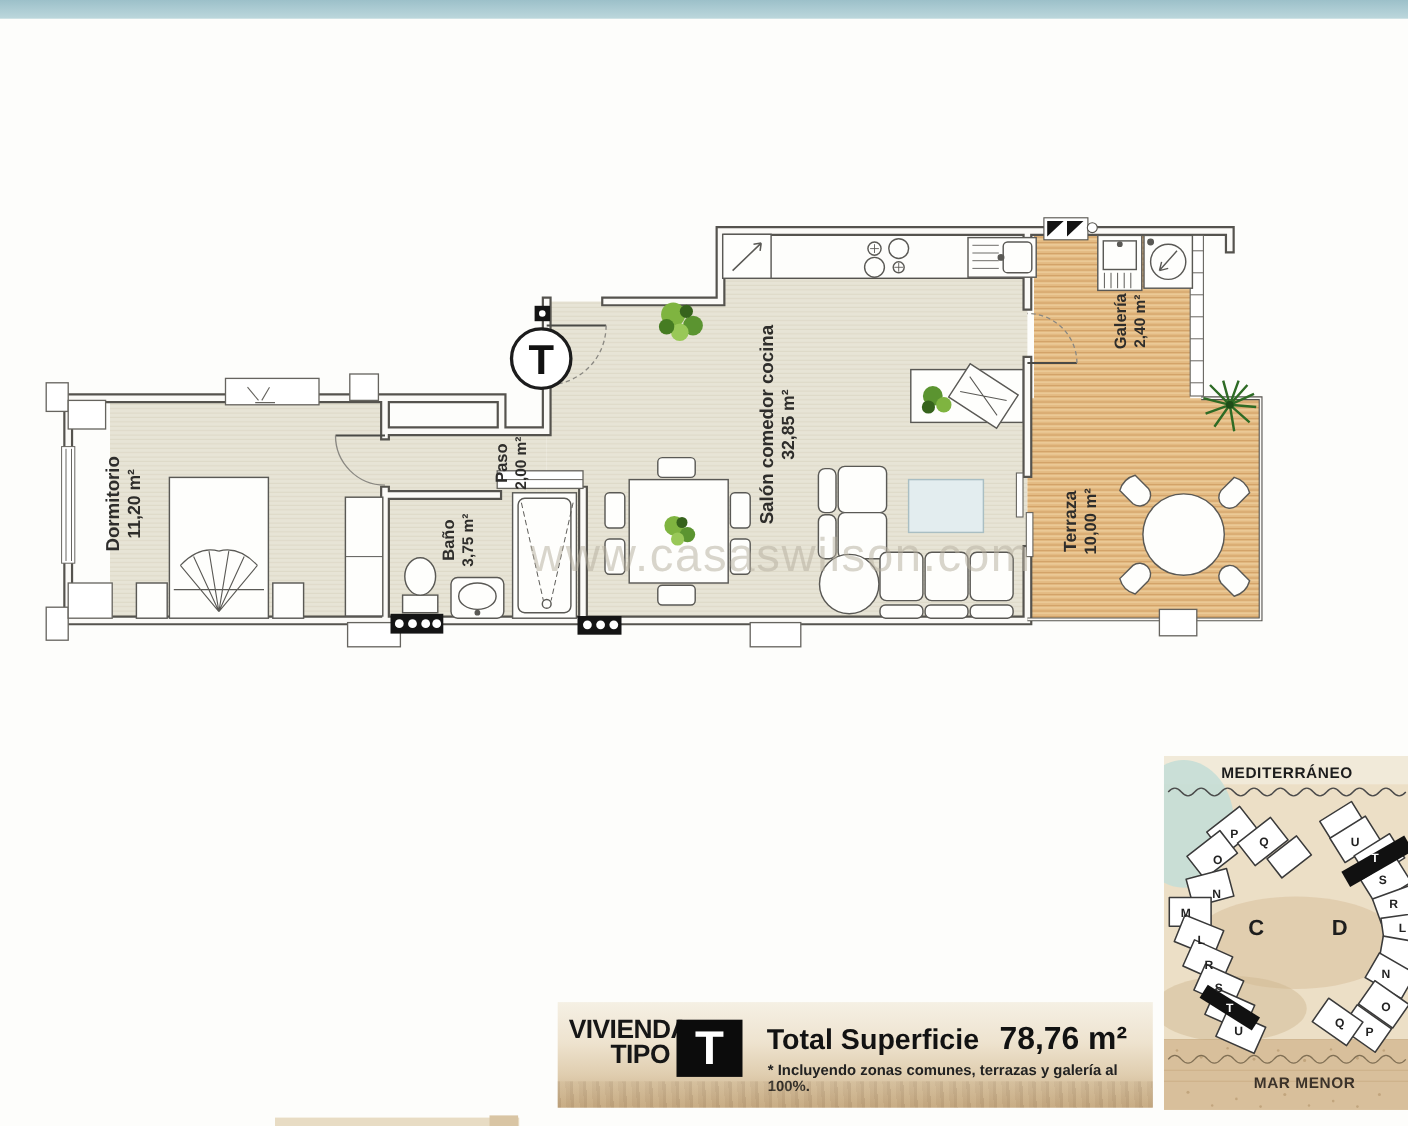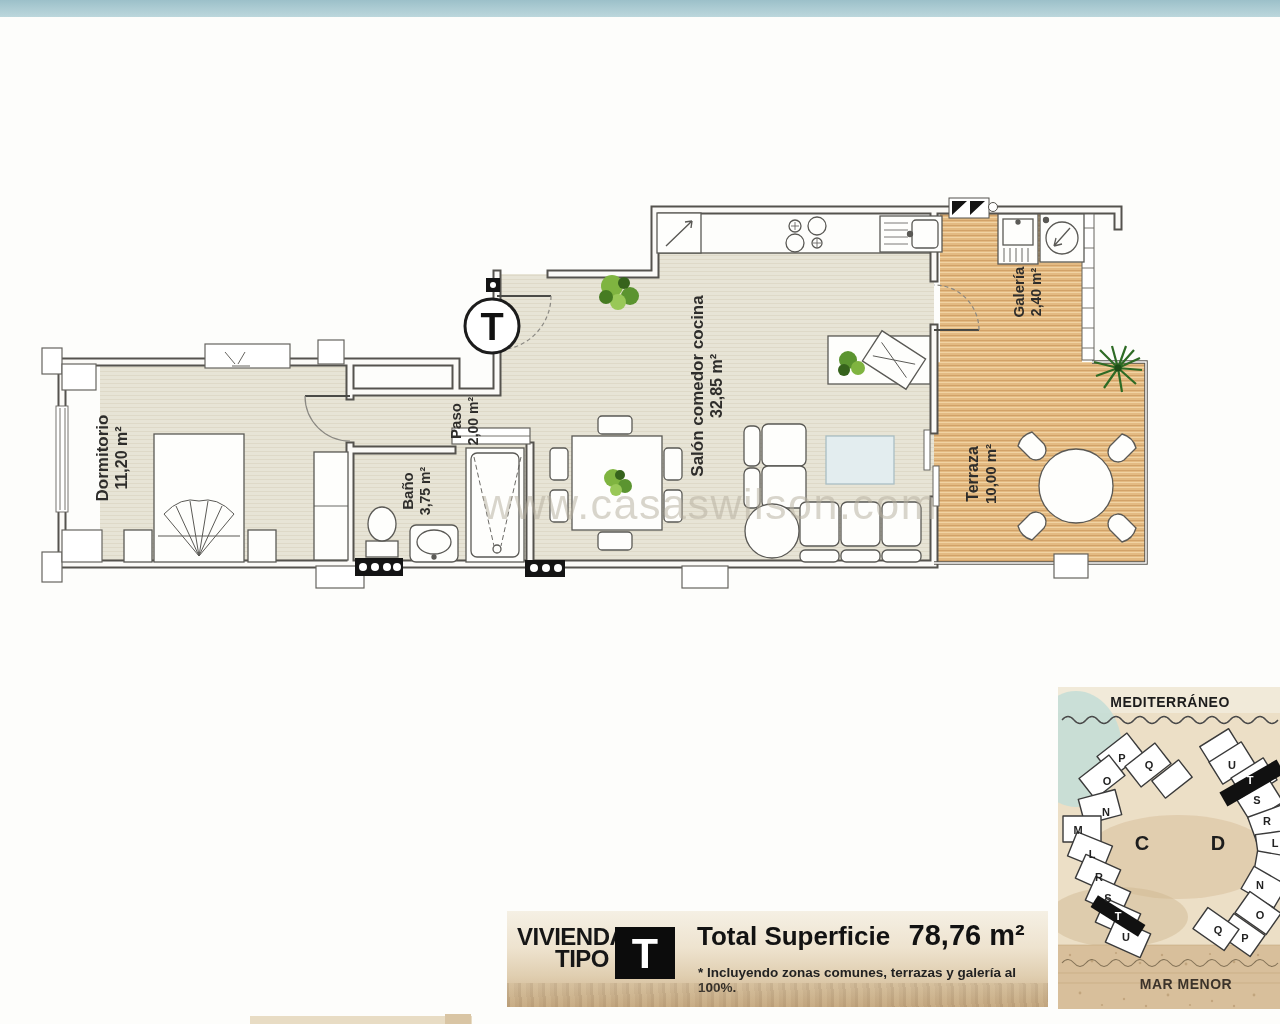--- a/index.html
+++ b/index.html
@@ -12,21 +12,21 @@
   .plan-svg{position:absolute;left:0;top:0}
   
   .banner{position:absolute;left:507px;top:911px;width:541px;height:96px;
     background:linear-gradient(180deg,#f5f0e4 0%,#eee3cf 38%,#e0ceb0 68%,#c9ad86 100%)}
   .banner::after{content:"";position:absolute;left:0;bottom:0;width:100%;height:24px;
     background:repeating-linear-gradient(87deg,rgba(118,88,52,.18) 0 3px,rgba(196,170,128,.22) 3px 8px,rgba(146,115,74,.15) 8px 12px);}
   .viv{position:absolute;left:10px;top:15px;width:92px;text-align:right;font-weight:700;
        font-size:24px;line-height:22px;color:#161616;letter-spacing:-0.5px}
   .tbox{position:absolute;left:108px;top:16px;width:60px;height:52px;background:#0c0c0c;
         color:#fff;font-size:43px;font-weight:700;display:flex;align-items:center;justify-content:center}
-  .totline{position:absolute;left:190px;top:8px;white-space:nowrap;color:#121212}
+  .totline{position:absolute;left:190px;top:18px;white-space:nowrap;color:#121212}
   .tot-label{font-size:26px;font-weight:600}
   .tot-value{font-size:29px;font-weight:800;margin-left:14px}
   .footnote{position:absolute;left:191px;top:54px;font-size:13.5px;font-weight:700;color:#222}
   
   .map{position:absolute;left:1058px;top:687px;width:222px;height:322px;overflow:hidden}
   
   .strip1{position:absolute;left:250px;top:1016px;width:222px;height:8px;background:#e8dcc4}
   .strip2{position:absolute;left:445px;top:1014px;width:26px;height:10px;background:#d9c5a4}
 </style>
 </head>

